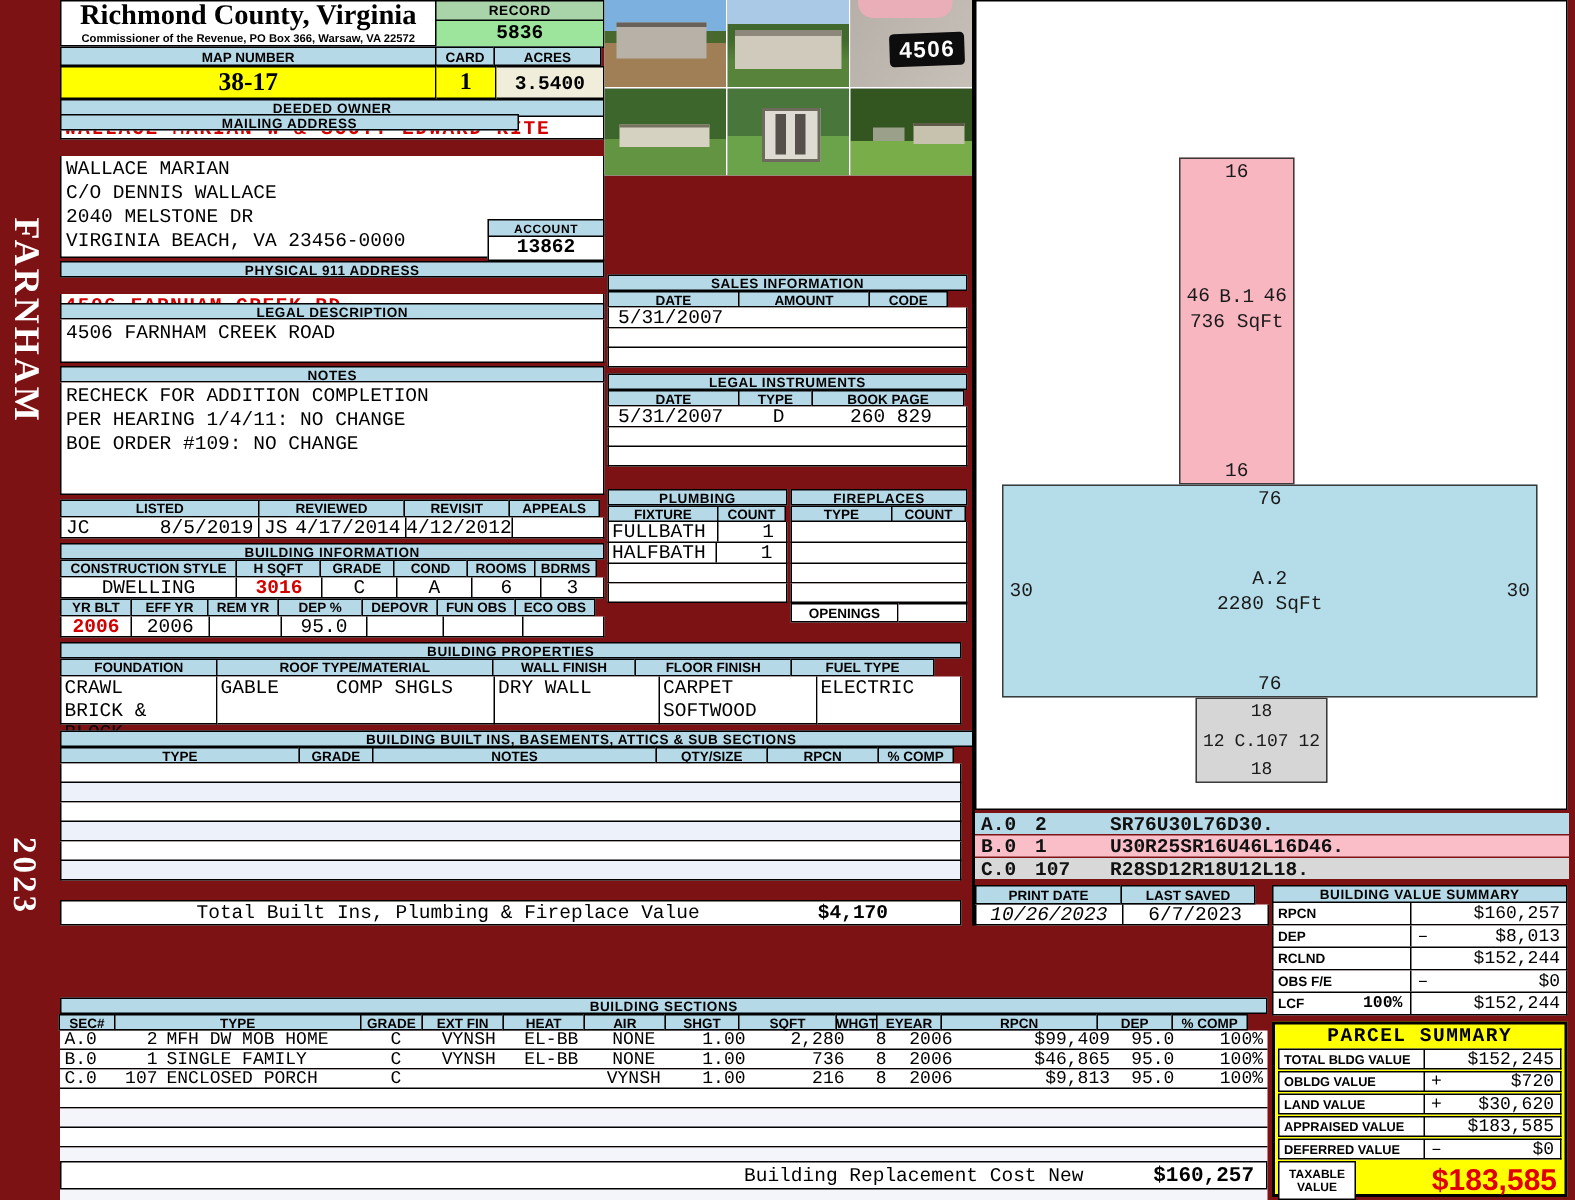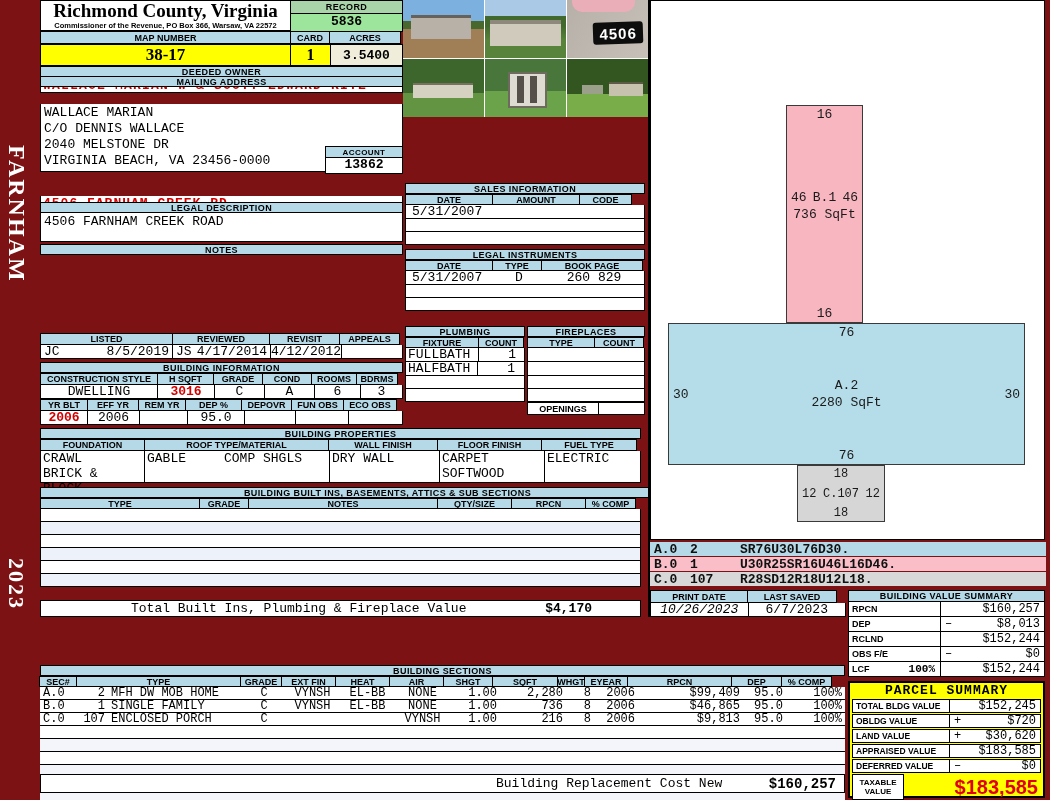--- a/index.html
+++ b/index.html
@@ -72,39 +72,45 @@
   </div>
   <div class="abs hrow" style="left:40px;top:44px;width:363px;height:22px;">
     <div class="vc c" style="width:251px;background:#ffff00;border:1px solid #000;font:bold 17px 'Liberation Serif',serif;">38-17</div>
     <div class="vc c" style="width:40px;background:#ffff00;border:1px solid #000;border-left:0;font:bold 16px 'Liberation Serif',serif;">1</div>
     <div class="vc c" style="width:72px;background:#f0eedb;border:1px solid #000;border-left:0;font-weight:bold;">3.5400</div>
   </div>
 
   <div class="abs bn" style="left:40px;top:66px;width:363px;height:12px;">DEEDED OWNER</div>
   <div class="abs wb mono" style="left:40px;top:78px;width:363px;height:15px;border-top:0;font:bold 13px 'Liberation Mono',monospace;letter-spacing:1.2px;color:#d40000;padding-left:2px;">WALLACE MARIAN W &amp; SCOTT EDWARD KITE</div>
 
-  <div class="abs bn" style="left:40px;top:76px;width:363px;height:11px;">MAILING ADDRESS</div>
+  <div class="abs bn" style="left:40px;top:76px;width:306px;height:11px;">MAILING ADDRESS</div>
   <div class="abs wb mono" style="left:40px;top:104px;width:363px;height:68px;border-top:0;font-size:13px;line-height:16px;padding:1px 0 0 3px;">
     <div>WALLACE MARIAN</div>
     <div>C/O DENNIS WALLACE</div>
     <div>2040 MELSTONE DR</div>
     <div>VIRGINIA BEACH, VA 23456-0000</div>
   </div>
 
   <div class="abs" style="left:325px;top:146px;width:78px;height:27px;">
     <div class="bn" style="height:12px;font-size:8px;">ACCOUNT</div>
     <div class="mono" style="height:15px;background:#fff;border:1px solid #000;border-top:0;font-weight:bold;font-size:13px;text-align:center;line-height:14px;">13862</div>
   </div>
 
+  <div class="abs bn" style="left:40px;top:174px;width:363px;height:11px;">PHYSICAL 911 ADDRESS</div>
   <div class="abs wb mono" style="left:40px;top:196px;width:363px;height:15px;border-top:0;font:bold 13px 'Liberation Mono',monospace;letter-spacing:1px;color:#d40000;padding-left:2px;">4506 FARNHAM CREEK RD</div>
 
   <div class="abs bn" style="left:40px;top:202px;width:363px;height:11px;">LEGAL DESCRIPTION</div>
   <div class="abs wb mono" style="left:40px;top:213px;width:363px;height:29px;border-top:0;font-size:13px;padding:1px 0 0 3px;">4506 FARNHAM CREEK ROAD</div>
 
   <div class="abs bn" style="left:40px;top:244px;width:363px;height:11px;">NOTES</div>
+  <div class="abs wb mono" style="left:40px;top:255px;width:363px;height:75px;border-top:0;font-size:13px;line-height:16px;padding:1px 0 0 3px;">
+    <div>RECHECK FOR ADDITION COMPLETION</div>
+    <div>PER HEARING 1/4/11: NO CHANGE</div>
+    <div>BOE ORDER #109: NO CHANGE</div>
+  </div>
 
   <div class="abs hrow" style="left:40px;top:333px;width:363px;height:12px;">
     <div class="hc" style="width:133px;">LISTED</div>
     <div class="hc" style="width:98px;">REVIEWED</div>
     <div class="hc" style="width:71px;">REVISIT</div>
     <div class="hc" style="width:61px;">APPEALS</div>
   </div>
   <div class="abs vrow" style="left:40px;top:345px;width:363px;height:14px;">
     <div class="vc bdr" style="width:132px;justify-content:space-between;padding:0 3px;">
         <span>JC</span>
@@ -240,21 +246,21 @@
   <div class="abs vrow" style="left:527px;top:389px;width:118px;height:13px;"></div>
   <div class="abs hrow" style="left:527px;top:402px;width:118px;height:13px;">
     <div class="wb" style="width:72px;font:bold 9px 'Liberation Sans',sans-serif;display:flex;align-items:center;justify-content:center;">OPENINGS</div>
     <div class="wb" style="width:46px;border-left:0;"></div>
   </div>
 
   <div class="abs bn" style="left:40px;top:428px;width:601px;height:11px;">BUILDING PROPERTIES</div>
   <div class="abs hrow" style="left:40px;top:439px;width:601px;height:12px;">
     <div class="hc" style="width:105px;">FOUNDATION</div>
     <div class="hc" style="width:185px;">ROOF TYPE/MATERIAL</div>
-    <div class="hc" style="width:110px;text-align:center;">WALL FINISH</div>
+    <div class="hc" style="width:96px;text-align:center;">WALL FINISH</div>
     <div class="hc" style="width:105px;">FLOOR FINISH</div>
     <div class="hc" style="width:96px;">FUEL TYPE</div>
   </div>
   <div class="abs hrow" style="left:40px;top:451px;width:601px;height:32px;">
     <div class="wb mono" style="width:105px;border-top:0;font-size:13px;line-height:15px;padding-left:2px;">
       <div>CRAWL</div>
         <div>BRICK &amp; BLOCK</div>
     </div>
     <div class="wb mono" style="width:185px;border-top:0;border-left:0;font-size:13px;line-height:15px;padding-left:2px;">
       <span>GABLE</span><span style="margin-left:38px;">COMP SHGLS</span>

